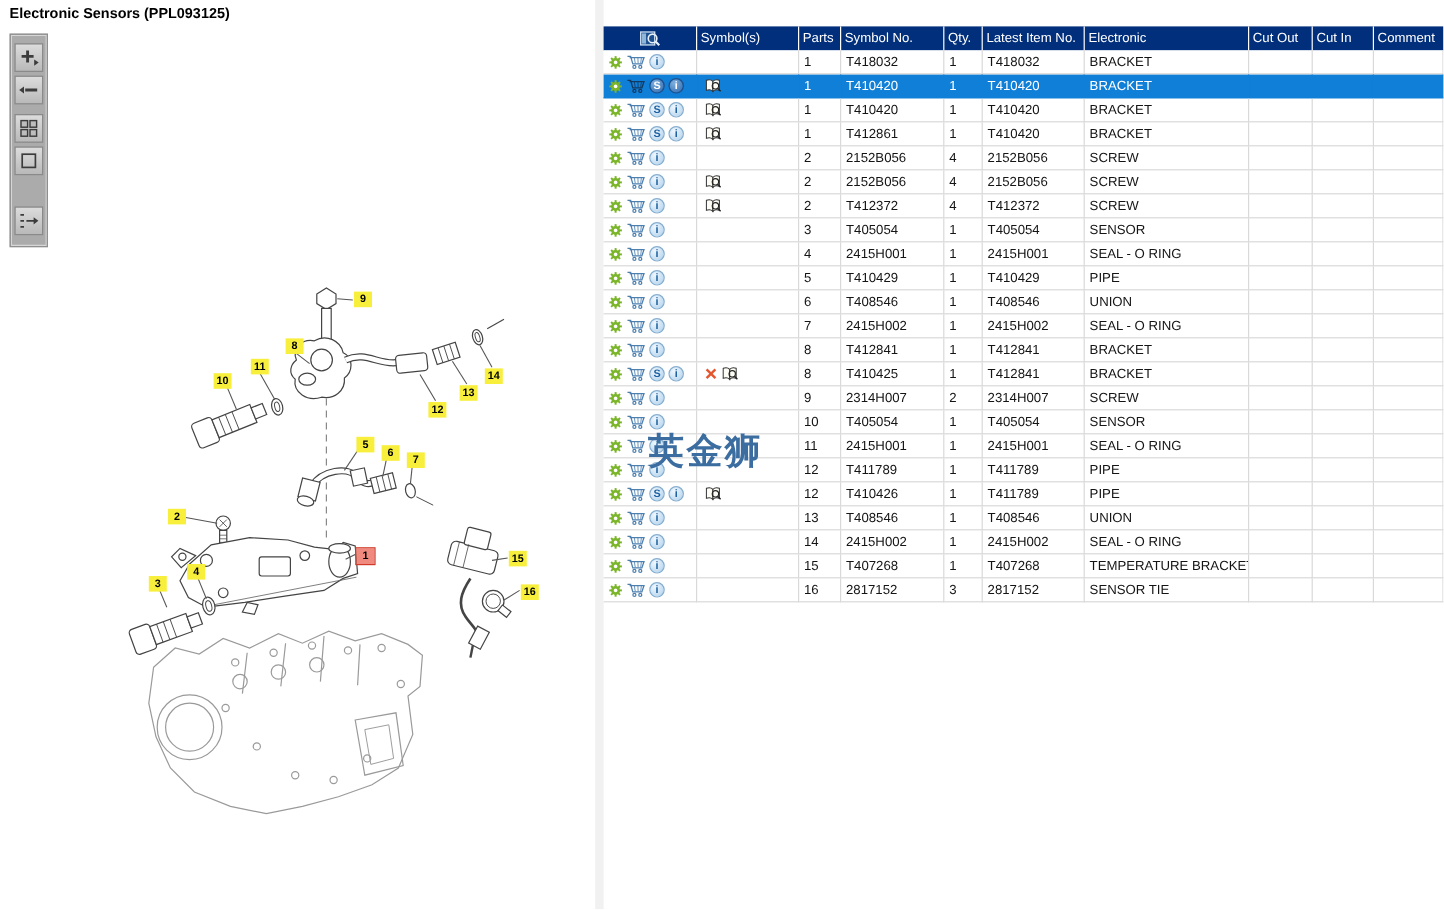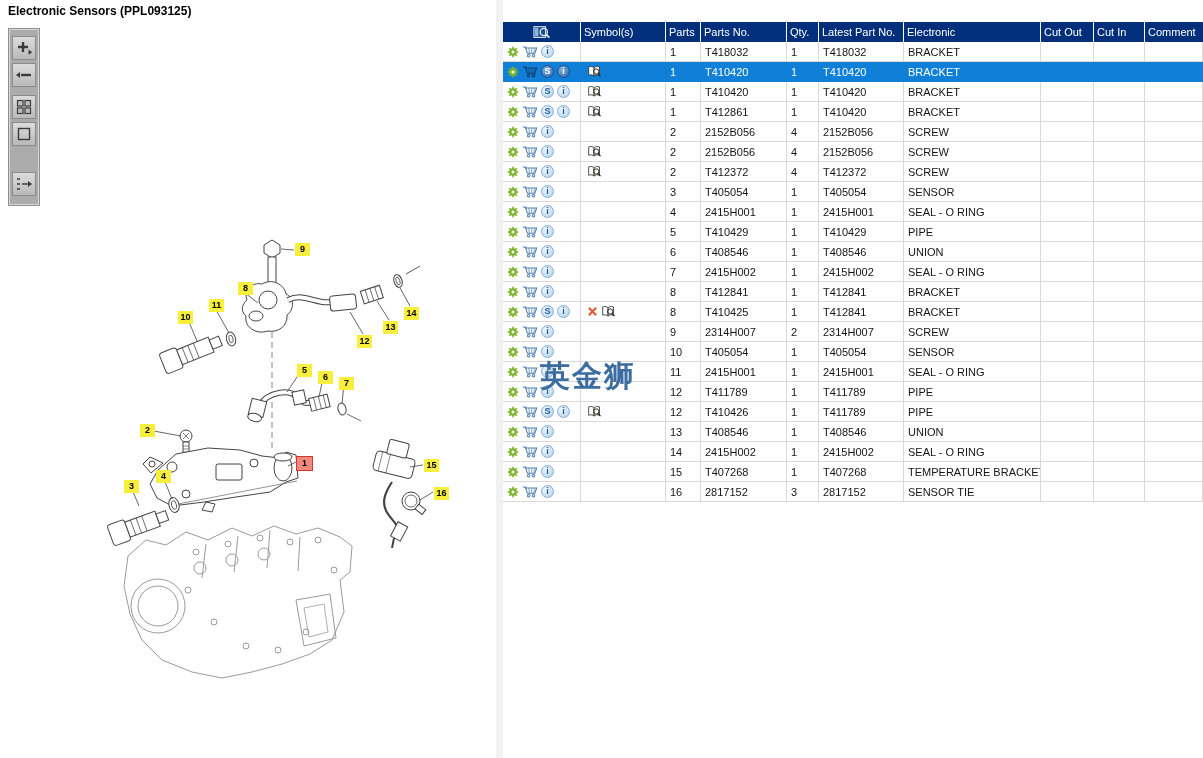--- a/index.html
+++ b/index.html
@@ -287,23 +287,23 @@
     <svg width="18" height="15" viewBox="0 0 20 16">
       <rect x="1" y="1.5" width="13" height="12" fill="#1d4e8f" stroke="#cfe0f2" stroke-width="1.2"></rect>
       <rect x="2" y="2.8" width="4" height="9.5" fill="#8fb6d9"></rect>
       <circle cx="12" cy="7.5" r="4" fill="none" stroke="#e8f1fa" stroke-width="1.5"></circle>
       <line x1="14.8" y1="10.3" x2="18.2" y2="13.8" stroke="#e8f1fa" stroke-width="2"></line>
     </svg>
   </span>
         </div>
         <div class="h-cell c1">Symbol(s)</div>
         <div class="h-cell c2">Parts</div>
-        <div class="h-cell c3">Parts No.</div>
+        <div class="h-cell c3">Symbol No.</div>
         <div class="h-cell c4">Qty.</div>
-        <div class="h-cell c5">Latest Part No.</div>
+        <div class="h-cell c5">Latest Item No.</div>
         <div class="h-cell c6">Electronic</div>
         <div class="h-cell c7">Cut Out</div>
         <div class="h-cell c8">Cut In</div>
         <div class="h-cell c9">Comment</div>
       </div>
     <div id="body-rows">
         <div class="t-row">
           <div class="t-cell icons c0">
             <span class="icon-wrap">
     <svg width="12" height="12" viewBox="0 0 16 16">

